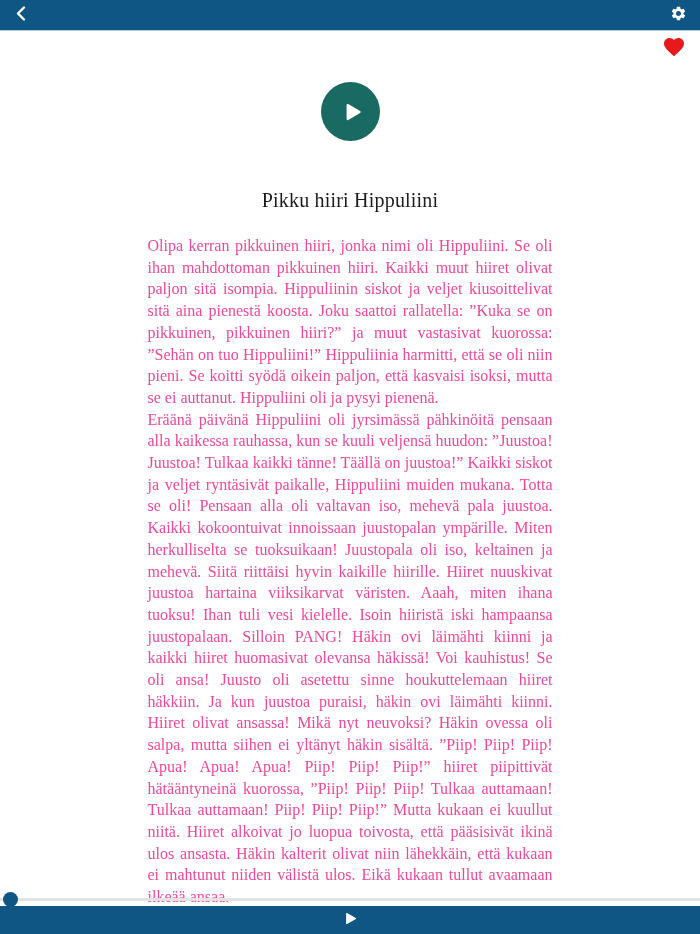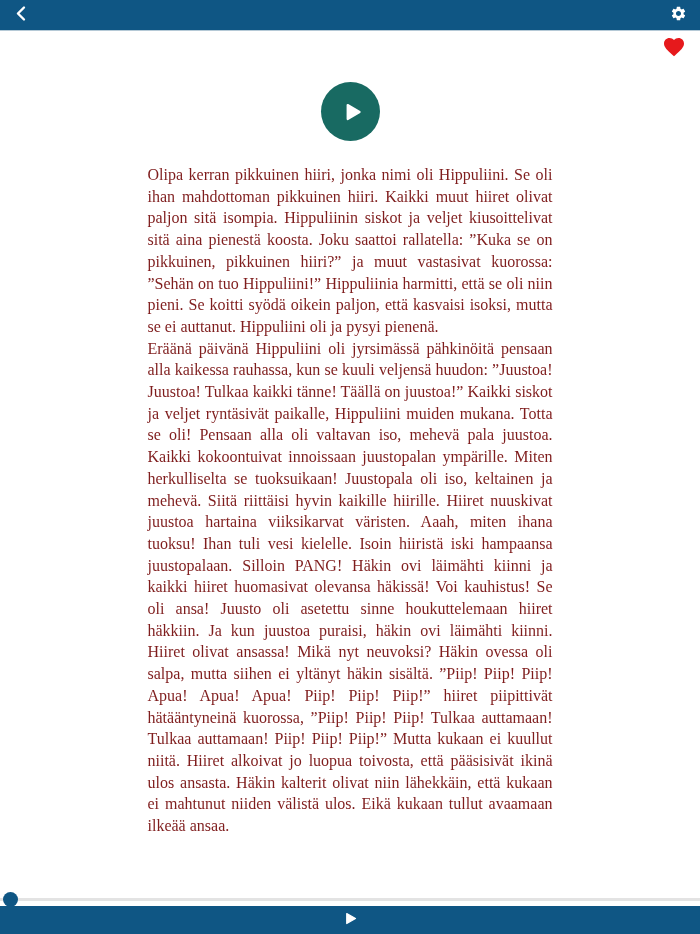--- a/index.html
+++ b/index.html
@@ -79,21 +79,21 @@
     font-weight: normal;
     text-align: center;
     color: #1c1c1c;
     letter-spacing: 0.2px;
   }
   .story-text {
     width: 405px;
     margin: 23px auto 0 auto;
     font-size: 16px;
     line-height: 21.7px;
-    color: #7f1d1d;
+    color: #ec4899;
     text-align: justify;
   }
   .story-text p { margin: 0; }
 
   
   .slider-track {
     position: absolute;
     left: 0; right: 0;
     bottom: 33px;
     height: 3px;
@@ -157,20 +157,21 @@
 
   <main class="content">
     <button class="play-circle">
       <span>
         <svg width="26" height="26" viewBox="0 0 24 24" fill="#ffffff" stroke="#ffffff" stroke-width="2" stroke-linejoin="round">
           <polygon points="8,5.5 19,12 8,18.5"></polygon>
         </svg>
       </span>
     </button>
 
+    <h1 class="story-title">Pikku hiiri Hippuliini</h1>
 
     <div class="story-text">
       <p>Olipa kerran pikkuinen hiiri, jonka nimi oli Hippuliini. Se oli ihan mahdottoman pikkuinen hiiri. Kaikki muut hiiret olivat paljon sitä isompia. Hippuliinin siskot ja veljet kiusoittelivat sitä aina pienestä koosta. Joku saattoi rallatella: ”Kuka se on pikkuinen, pikkuinen hiiri?” ja muut vastasivat kuorossa: ”Sehän on tuo Hippuliini!” Hippuliinia harmitti, että se oli niin pieni. Se koitti syödä oikein paljon, että kasvaisi isoksi, mutta se ei auttanut. Hippuliini oli ja pysyi pienenä.</p>
       <p>Eräänä päivänä Hippuliini oli jyrsimässä pähkinöitä pensaan alla kaikessa rauhassa, kun se kuuli veljensä huudon: ”Juustoa! Juustoa! Tulkaa kaikki tänne! Täällä on juustoa!” Kaikki siskot ja veljet ryntäsivät paikalle, Hippuliini muiden mukana. Totta se oli! Pensaan alla oli valtavan iso, mehevä pala juustoa. Kaikki kokoontuivat innoissaan juustopalan ympärille. Miten herkulliselta se tuoksuikaan! Juustopala oli iso, keltainen ja mehevä. Siitä riittäisi hyvin kaikille hiirille. Hiiret nuuskivat juustoa hartaina viiksikarvat väristen. Aaah, miten ihana tuoksu! Ihan tuli vesi kielelle. Isoin hiiristä iski hampaansa juustopalaan. Silloin PANG! Häkin ovi läimähti kiinni ja kaikki hiiret huomasivat olevansa häkissä! Voi kauhistus! Se oli ansa! Juusto oli asetettu sinne houkuttelemaan hiiret häkkiin. Ja kun juustoa puraisi, häkin ovi läimähti kiinni. Hiiret olivat ansassa! Mikä nyt neuvoksi? Häkin ovessa oli salpa, mutta siihen ei yltänyt häkin sisältä. ”Piip! Piip! Piip! Apua! Apua! Apua! Piip! Piip! Piip!” hiiret piipittivät hätääntyneinä kuorossa, ”Piip! Piip! Piip! Tulkaa auttamaan! Tulkaa auttamaan! Piip! Piip! Piip!” Mutta kukaan ei kuullut niitä. Hiiret alkoivat jo luopua toivosta, että pääsisivät ikinä ulos ansasta. Häkin kalterit olivat niin lähekkäin, että kukaan ei mahtunut niiden välistä ulos. Eikä kukaan tullut avaamaan ilkeää ansaa.</p>
     </div>
   </main>
 
   <div class="slider-track"></div>
   <div class="slider-thumb"></div>
 

